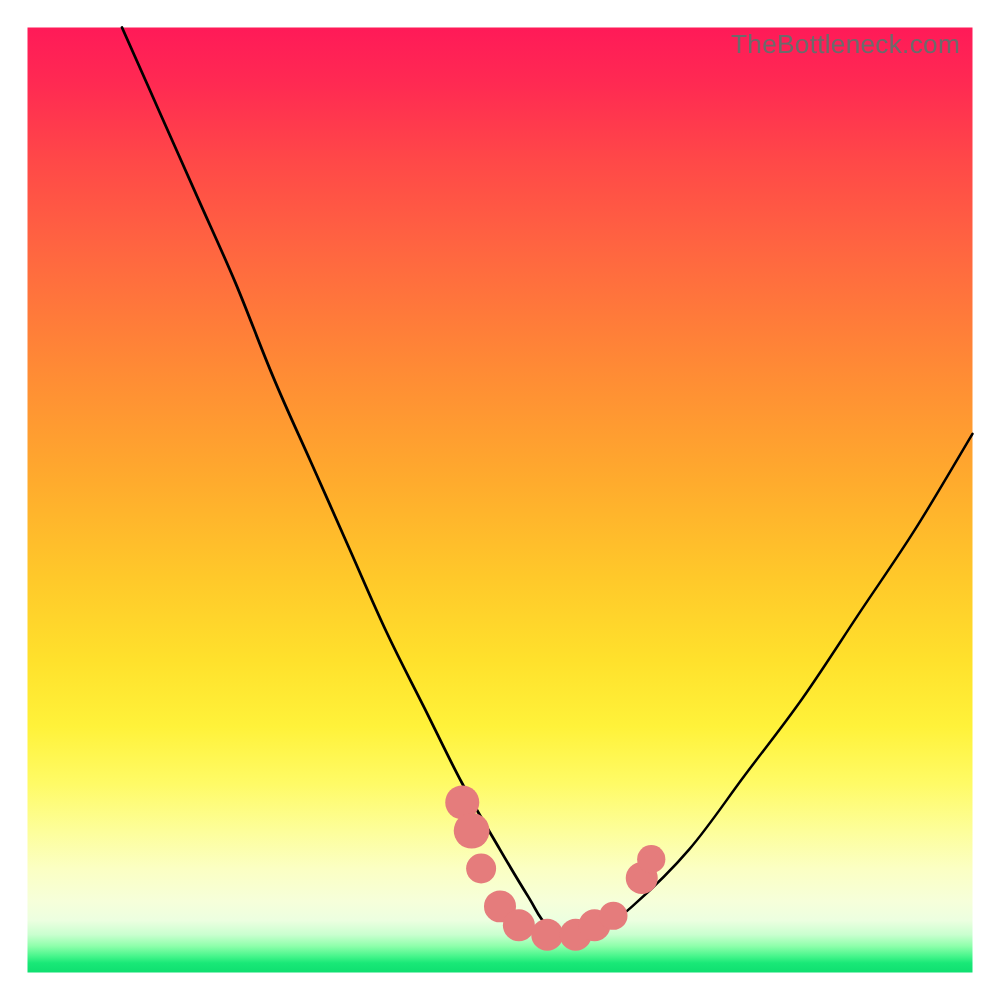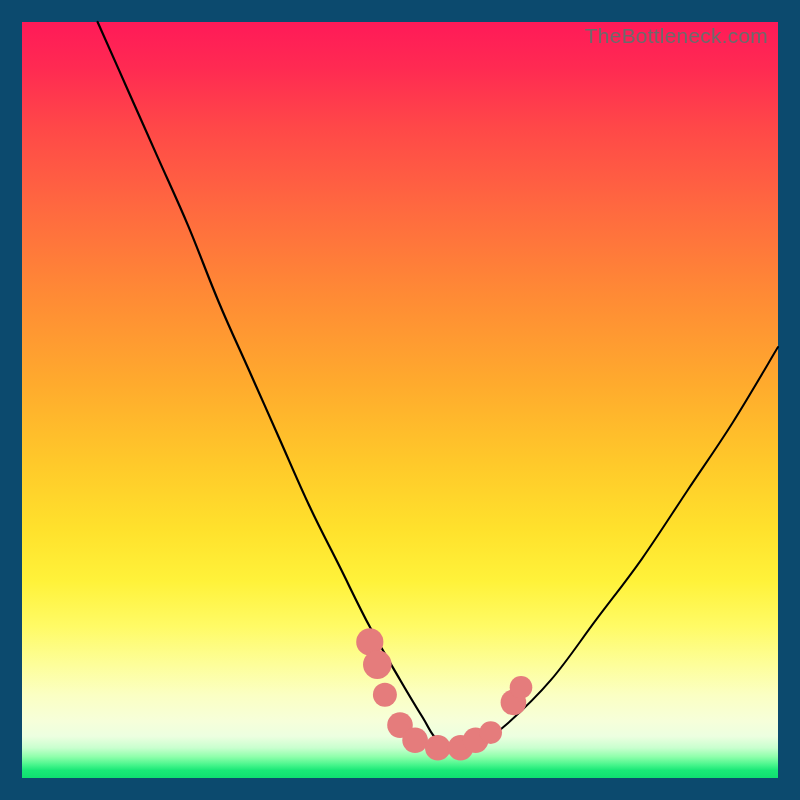--- a/index.html
+++ b/index.html
@@ -10,21 +10,21 @@
     overflow: hidden;
     background: #000;
     font-family: Arial, Helvetica, sans-serif;
   }
   .frame {
     position: absolute;
     left: 0;
     top: 0;
     width: 800px;
     height: 800px;
-    background: #0c4a6e;
+    background: #ffffff;
   }
   .plot {
     position: absolute;
     left: 22px;
     top: 22px;
     width: 756px;
     height: 756px;
     
     background:
       linear-gradient(to bottom,

